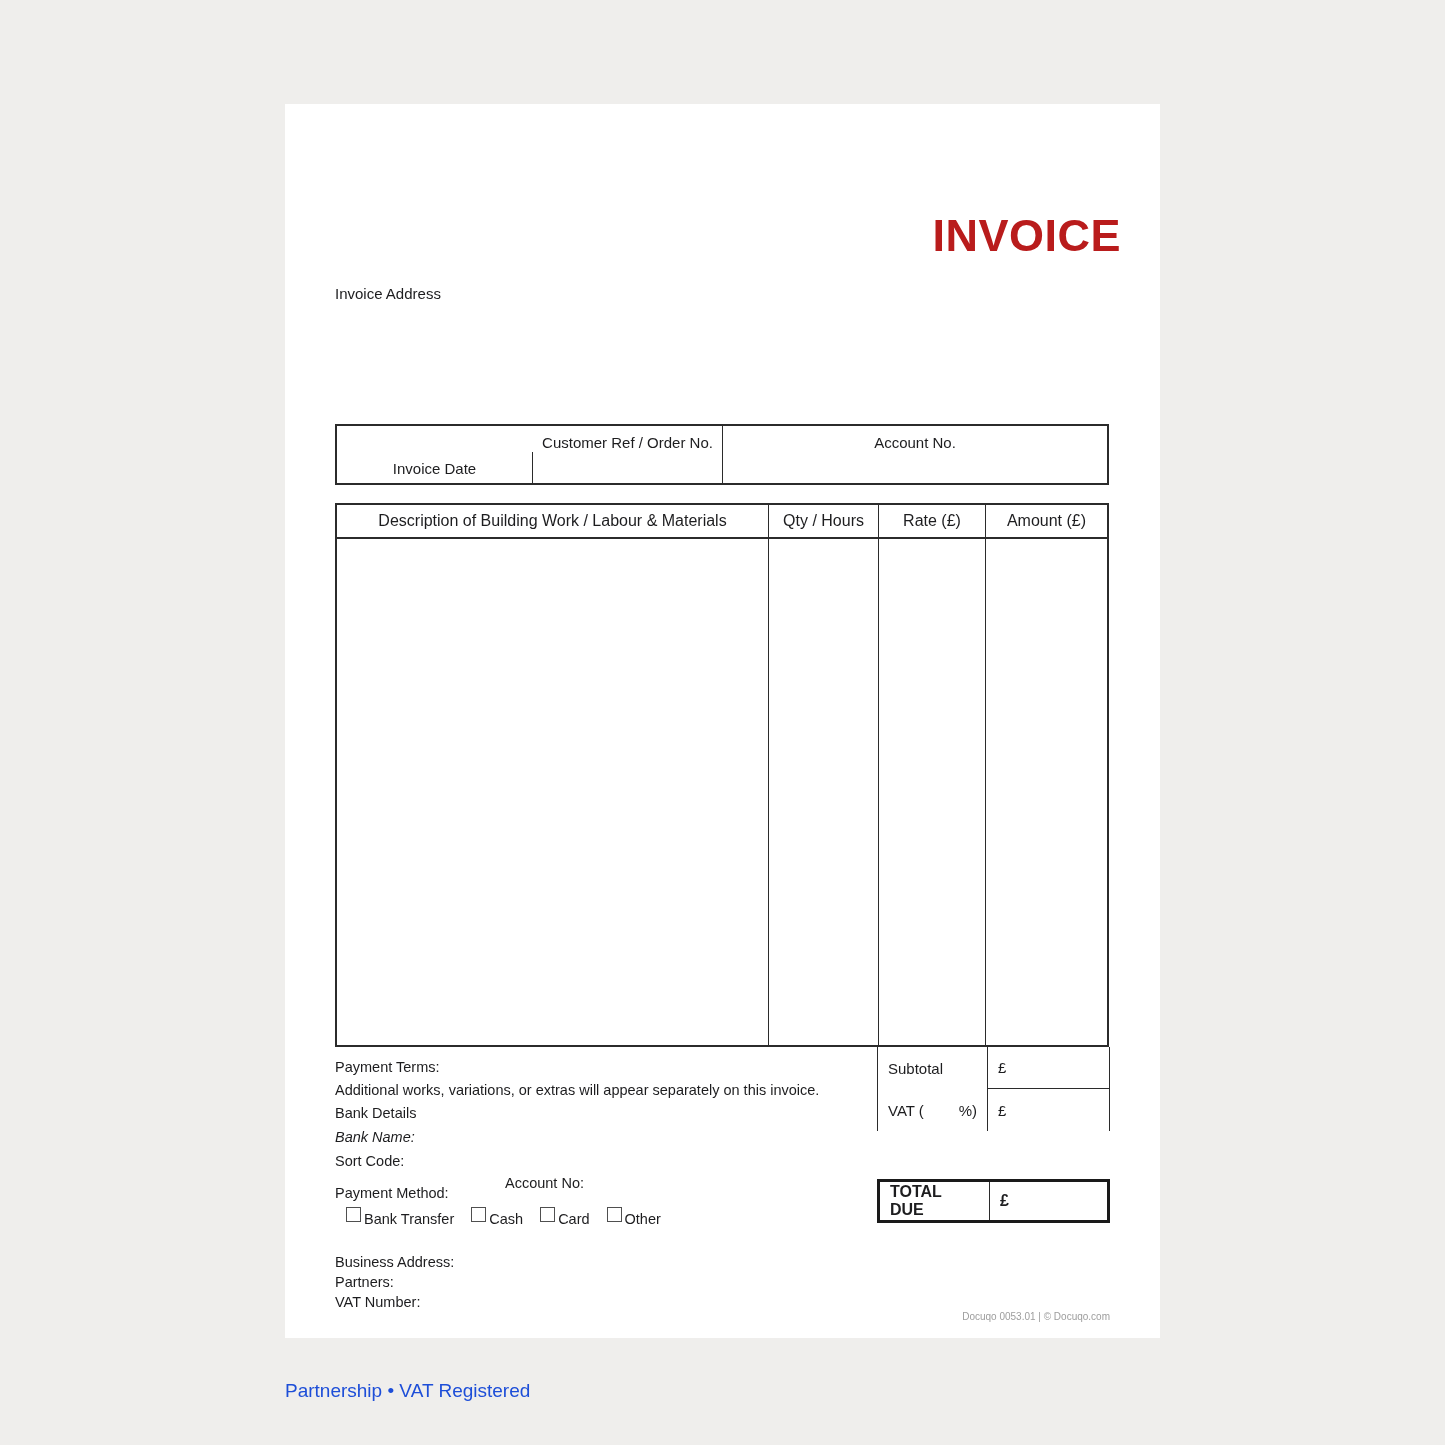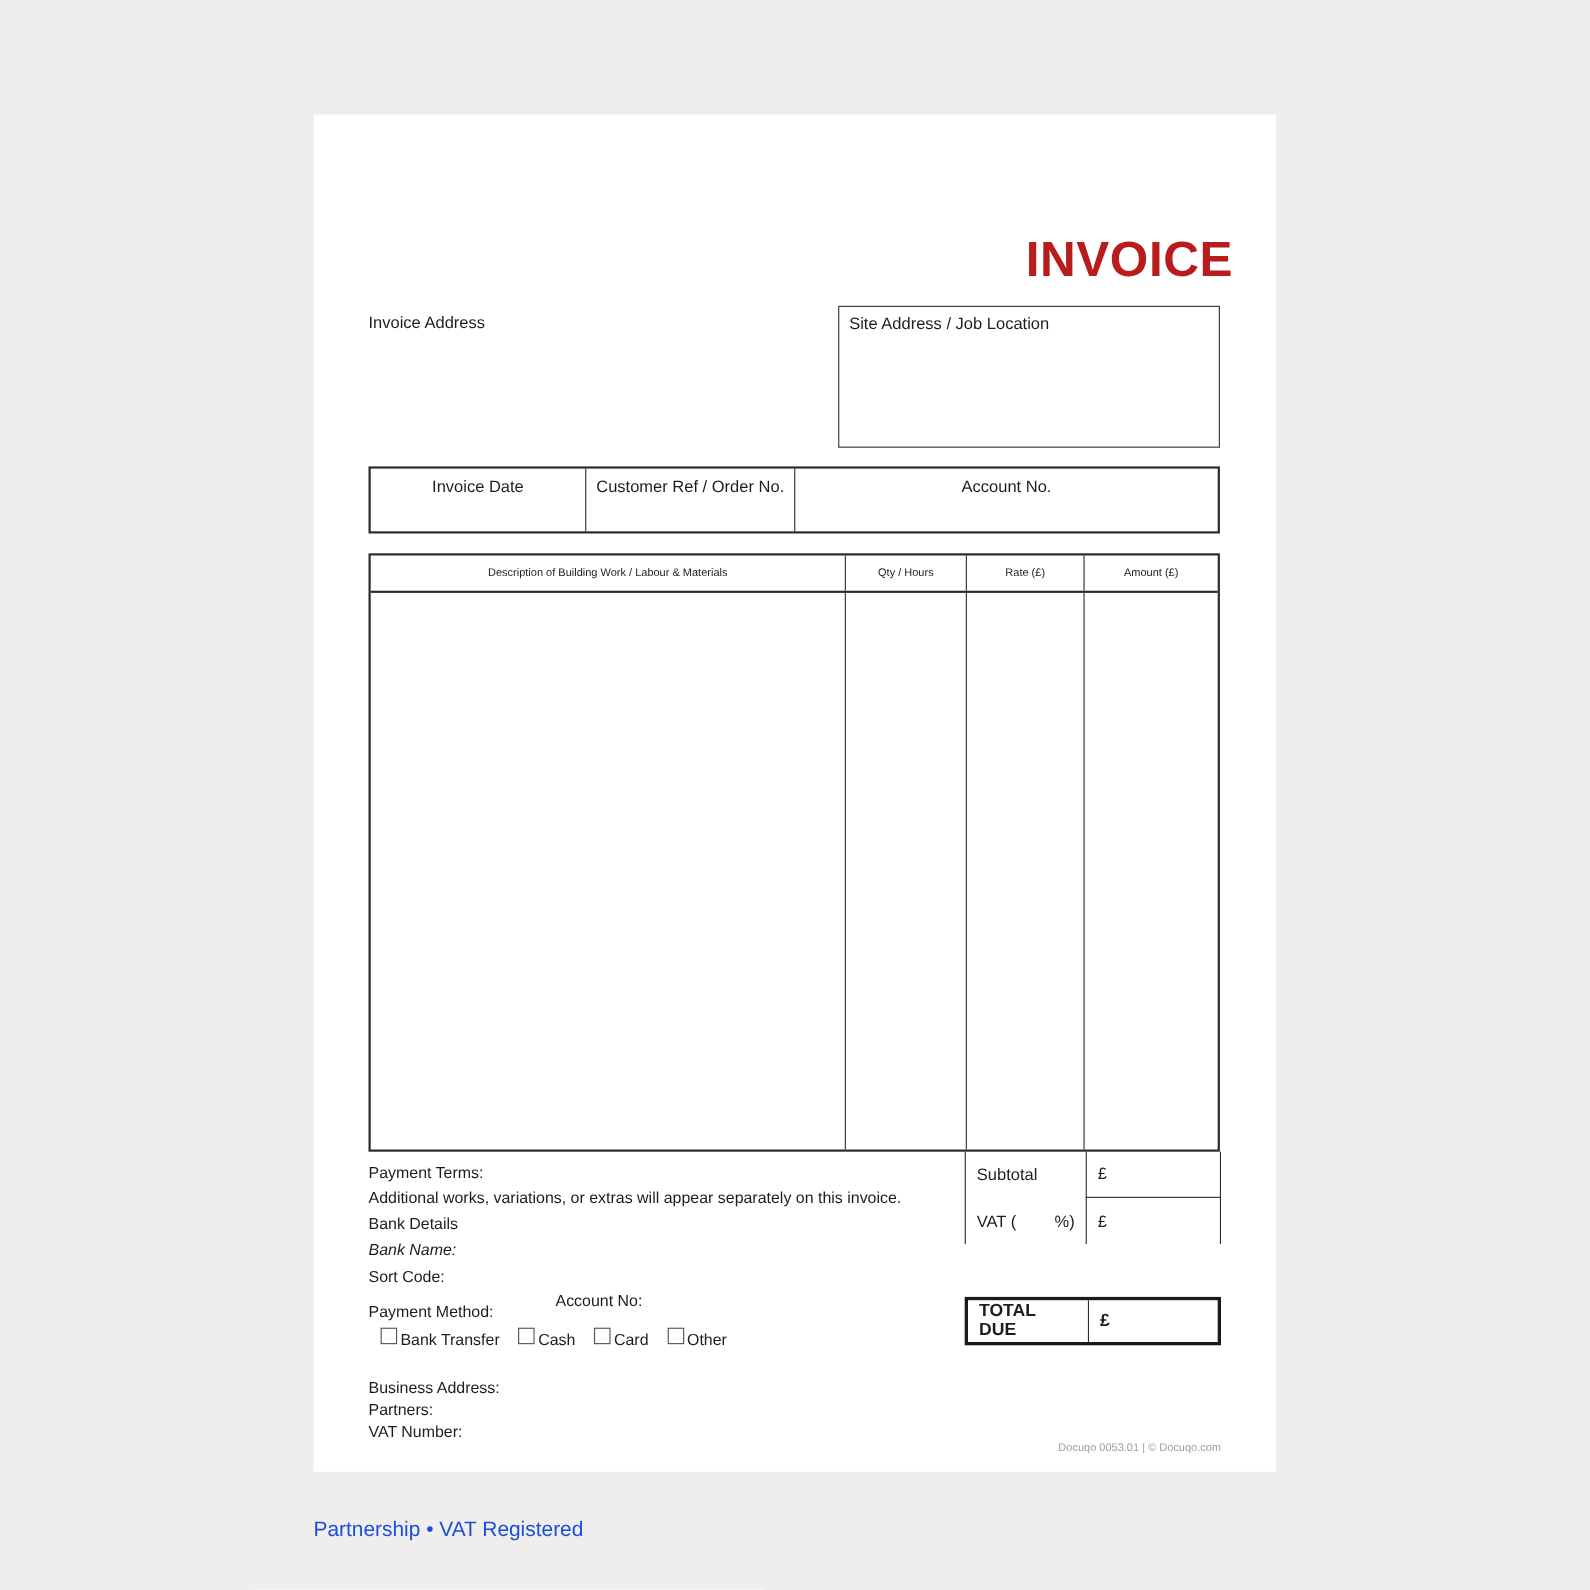--- a/index.html
+++ b/index.html
@@ -55,40 +55,40 @@
     display: flex;
   }
   .info-cell {
     padding-top: 8px;
     text-align: center;
     font-size: 15px;
     border-right: 1.5px solid #2b2b2b;
   }
   .info-cell:last-child { border-right: none; flex: 1; }
   .info-cell.c0 { width: 191px; }
-  .info-cell.c1 { width: 196px; }
+  .info-cell.c1 { width: 196px; margin-top: 26px; }
   .info-cell.c2 { width: 190px; }
 
   
   .items-table {
     position: absolute;
     left: 50px; top: 399px;
     width: 774px; height: 544px;
     border: 2px solid #2b2b2b;
     display: flex;
     flex-direction: column;
   }
   .items-header {
     display: flex;
     height: 34px;
     border-bottom: 2px solid #2b2b2b;
   }
   .items-header .hcell {
     display: flex; align-items: center; justify-content: center;
-    font-size: 10px;
+    font-size: 16px;
     border-right: 1.5px solid #2b2b2b;
   }
   .items-body { display: flex; flex: 1; }
   .items-body .bcell { border-right: 1.5px solid #2b2b2b; }
   .col-desc   { width: 432px; }
   .col-qty    { width: 110px; }
   .col-rate   { width: 107px; }
   .col-amount { flex: 1; border-right: none !important; }
 
   
@@ -186,23 +186,20 @@
 </head>
 <body>
 
 <div class="canvas">
   <div class="page">
 
     <div class="invoice-title">INVOICE</div>
 
     <div class="invoice-address-label">Invoice Address</div>
 
-    <div class="site-address-box">
-      <div class="site-address-label">Site Address / Job Location</div>
-    </div>
 
     <div class="info-table">
       <div class="info-cell c1">Invoice Date</div>
       <div class="info-cell c2">Customer Ref / Order No.</div>
       <div class="info-cell">Account No.</div>
     </div>
 
     <div class="items-table">
       <div class="items-header">
         <div class="hcell col-desc">Description of Building Work / Labour &amp; Materials</div>

